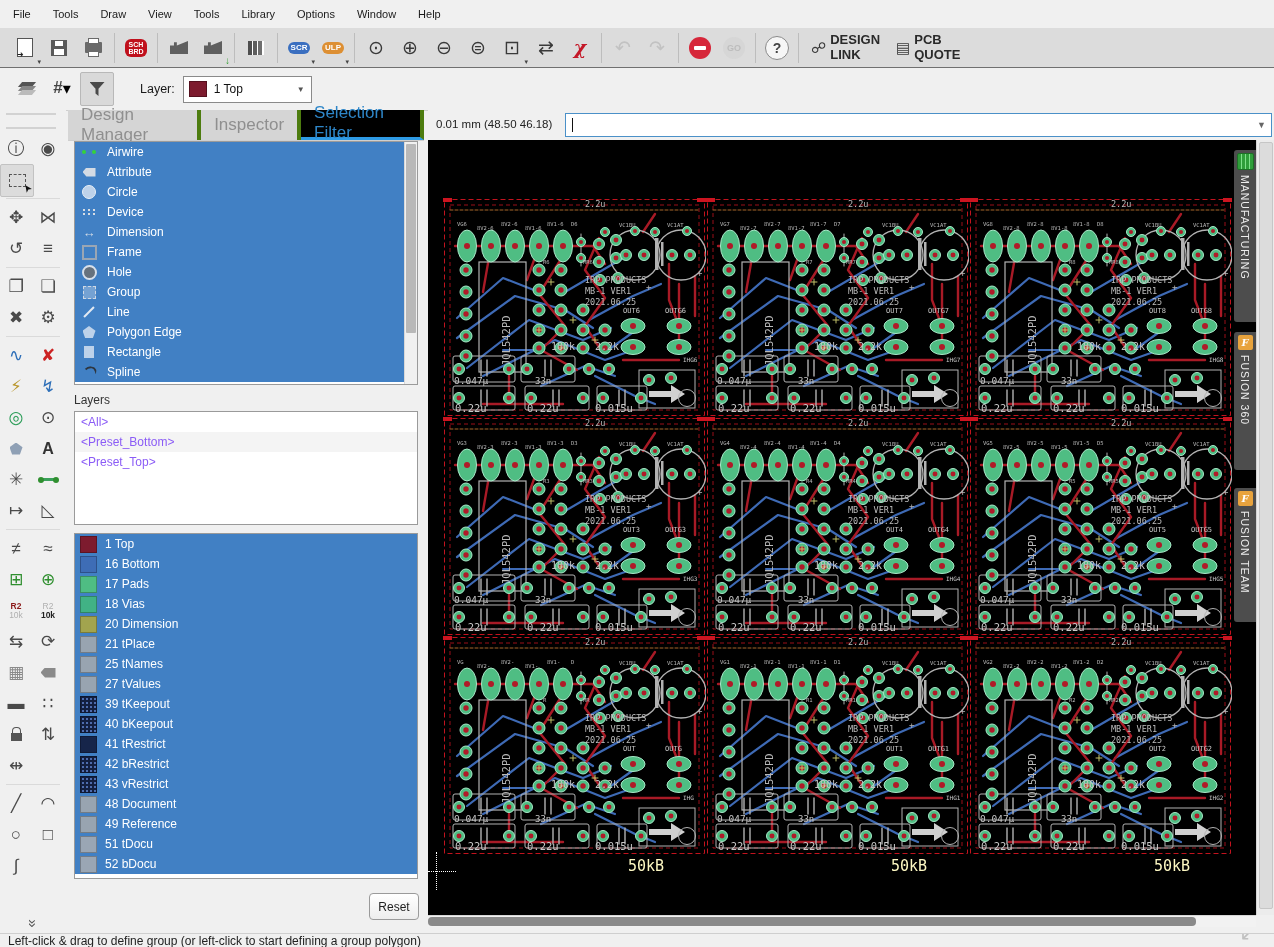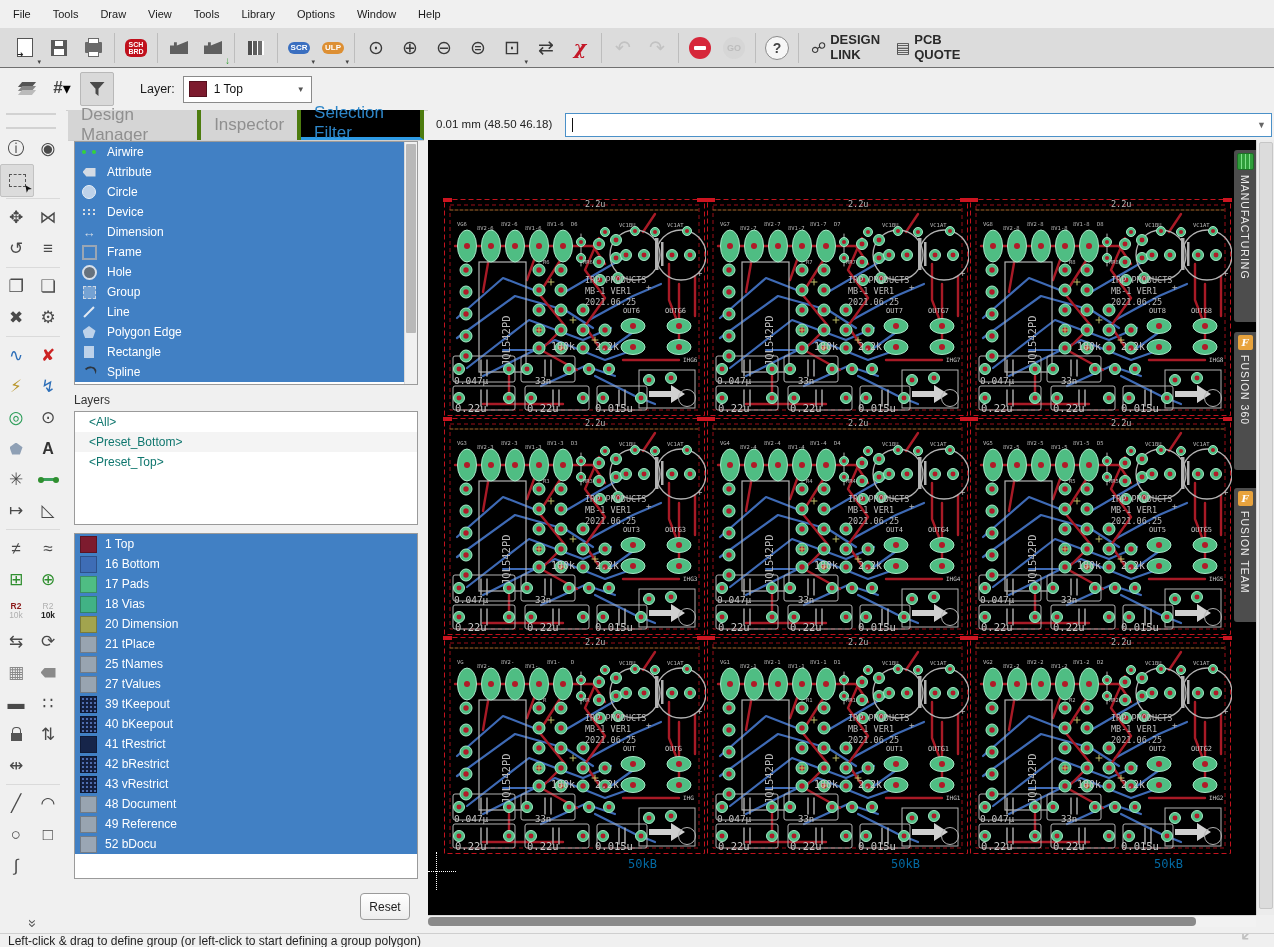--- a/index.html
+++ b/index.html
@@ -94,27 +94,27 @@
   .ptab.active{background:#000000;color:#2e86c8;border-bottom:3px solid #2e9be6;padding-top:3px}
   .gb-title{height:18px;font-size:12px;color:#333;padding:2px 0 0 6px;box-sizing:border-box}
   .listbox{background:#fff;border:1px solid #9a9a9a;margin:0 6px;position:relative;overflow:hidden}
   #types-box{height:242px}
   #preset-box{height:112px;margin-top:2px}
   #layer-box{height:344px;margin-top:8px}
   .selrow{height:20px;display:flex;align-items:center;background:#4180c4;color:#fff;font-size:12px;gap:4px}
   .ticn{width:28px;display:flex;align-items:center;justify-content:center;flex:none}
   .vsbar{position:absolute;right:0;top:0;bottom:0;width:12px;background:#f0f0f0;border-left:1px solid #d8d8d8}
   .vsbar .th{position:absolute;left:1px;right:1px;top:2px;height:78%;background:#b8b8b8;border-radius:1px}
-  .prow{height:20px;display:flex;align-items:center;font-size:12px;color:#0f766e;padding-left:14px}
+  .prow{height:20px;display:flex;align-items:center;font-size:12px;color:#8b5cf6;padding-left:6px}
   .prow:nth-child(even){background:#f4f4f4}
   .lyrow{height:20px;display:flex;align-items:center;background:#4180c4;color:#fff;font-size:12px;gap:8px}
   .lyrow .sw{width:15px;height:15px;margin-left:5px;flex:none;border:1px solid rgba(0,0,0,.25)}
   .sw.dotted{background-image:radial-gradient(#4e6cae 1px,transparent 1.2px);background-size:4px 4px}
   #panel-footer{position:relative;height:32px;margin-top:12px;background:#f0f0f0}
-  #resetbtn{position:absolute;right:14px;top:2px;width:50px;height:27px;background:linear-gradient(#fff,#ededed);
+  #resetbtn{position:absolute;right:5px;top:2px;width:50px;height:27px;background:linear-gradient(#fff,#ededed);
             border:1px solid #9a9a9a;border-radius:4px;font-size:12px;color:#222;font-family:inherit}
 
   
   .t-airwire{width:14px;height:4px;position:relative}
   .t-airwire::before,.t-airwire::after{content:"";position:absolute;top:0;width:4px;height:4px;border-radius:50%;background:#35d23a}
   .t-airwire::before{left:0}.t-airwire::after{right:0}
   .t-tag{width:13px;height:9px;background:#d4dbe4;clip-path:polygon(0 50%,30% 0,100% 0,100% 100%,30% 100%)}
   .t-circle{width:12px;height:12px;border-radius:50%;background:#bdd2ea;border:1px solid #e8f0f8}
   .t-device{width:2px;height:2px;background:#d8dde4;box-shadow:5px 0 #d8dde4,10px 0 #d8dde4,0 4px #d8dde4,5px 4px #d8dde4,10px 4px #d8dde4;margin:-4px 10px 0 0}
   .t-dim{font-size:13px;color:#cfd9e6;line-height:1}
@@ -130,21 +130,21 @@
   #coordbar{left:428px;top:110px;width:846px;height:30px;background:#f0f0f0}
   #readout{position:absolute;left:8px;top:8px;font-size:11.5px;color:#222;white-space:pre}
   #cmdwrap{position:absolute;left:137px;right:2px;top:3px;bottom:3px;background:#fff;border:1px solid #4a90c8;display:flex;align-items:center}
   #cmdwrap input{flex:1;border:none;outline:none;font-size:12px;padding:0 4px;font-family:inherit;background:transparent}
   .caret{width:1px;height:14px;background:#111;margin-left:6px;flex:none}
   #cmdwrap .arr{font-size:9px;color:#666;padding-right:5px}
 
   
   #canvas{left:428px;top:140px;width:828px;height:775px;background:#000;overflow:hidden}
   #pcb-grid{position:absolute;left:15px;top:58px;display:grid;grid-template-columns:repeat(3,263px);grid-template-rows:repeat(3,219px)}
-  .kb{position:absolute;font-family:"DejaVu Sans Mono",monospace;font-size:12px;color:#0369a1}
+  .kb{position:absolute;font-family:"DejaVu Sans Mono",monospace;font-size:15px;color:#fef9c3}
   #origin-v{position:absolute;left:8px;top:712px;height:38px;border-left:1px dotted #fff}
   #origin-h{position:absolute;left:0px;top:731px;width:28px;border-top:1px dotted #fff}
 
   .sidetab{position:absolute;right:0;width:22px;background:#4d4d4d;border-radius:3px 0 0 3px;
            display:flex;flex-direction:column;align-items:center;padding-top:3px;box-sizing:border-box}
   .sidetab .ic{width:15px;height:15px;border-radius:2px;margin-bottom:5px;flex:none;display:flex;align-items:center;justify-content:center}
   .ic.chip{background:#2f9e3a;border:1px solid #1d6f26;background-image:linear-gradient(90deg,transparent 0 3px,#7fe08a 3px 4px,transparent 4px 7px,#7fe08a 7px 8px,transparent 8px 11px,#7fe08a 11px 12px,transparent 12px)}
   .ic.f{background:#e8a33d;color:#fff;font-weight:bold;font-size:10px;font-family:"DejaVu Serif",serif;font-style:italic}
   .sidetab .vt{writing-mode:vertical-lr;font-size:10.5px;color:#ededed;letter-spacing:1px;line-height:1}
 
@@ -639,20 +639,24 @@
         <span class="sw dotted" style="background-color: rgb(19, 31, 64);"></span>
         <span>43 vRestrict</span>
       </div>
       <div class="lyrow">
         <span class="sw" style="background-color: rgb(152, 164, 176);"></span>
         <span>48 Document</span>
       </div>
       <div class="lyrow">
         <span class="sw" style="background-color: rgb(152, 164, 176);"></span>
         <span>49 Reference</span>
+      </div>
+      <div class="lyrow">
+        <span class="sw" style="background-color: rgb(154, 166, 180);"></span>
+        <span>51 tDocu</span>
       </div>
       <div class="lyrow">
         <span class="sw" style="background-color: rgb(154, 166, 180);"></span>
         <span>52 bDocu</span>
       </div>
     </div>
   <div id="panel-footer">
     <button id="resetbtn">Reset</button>
   </div>
 </div>

